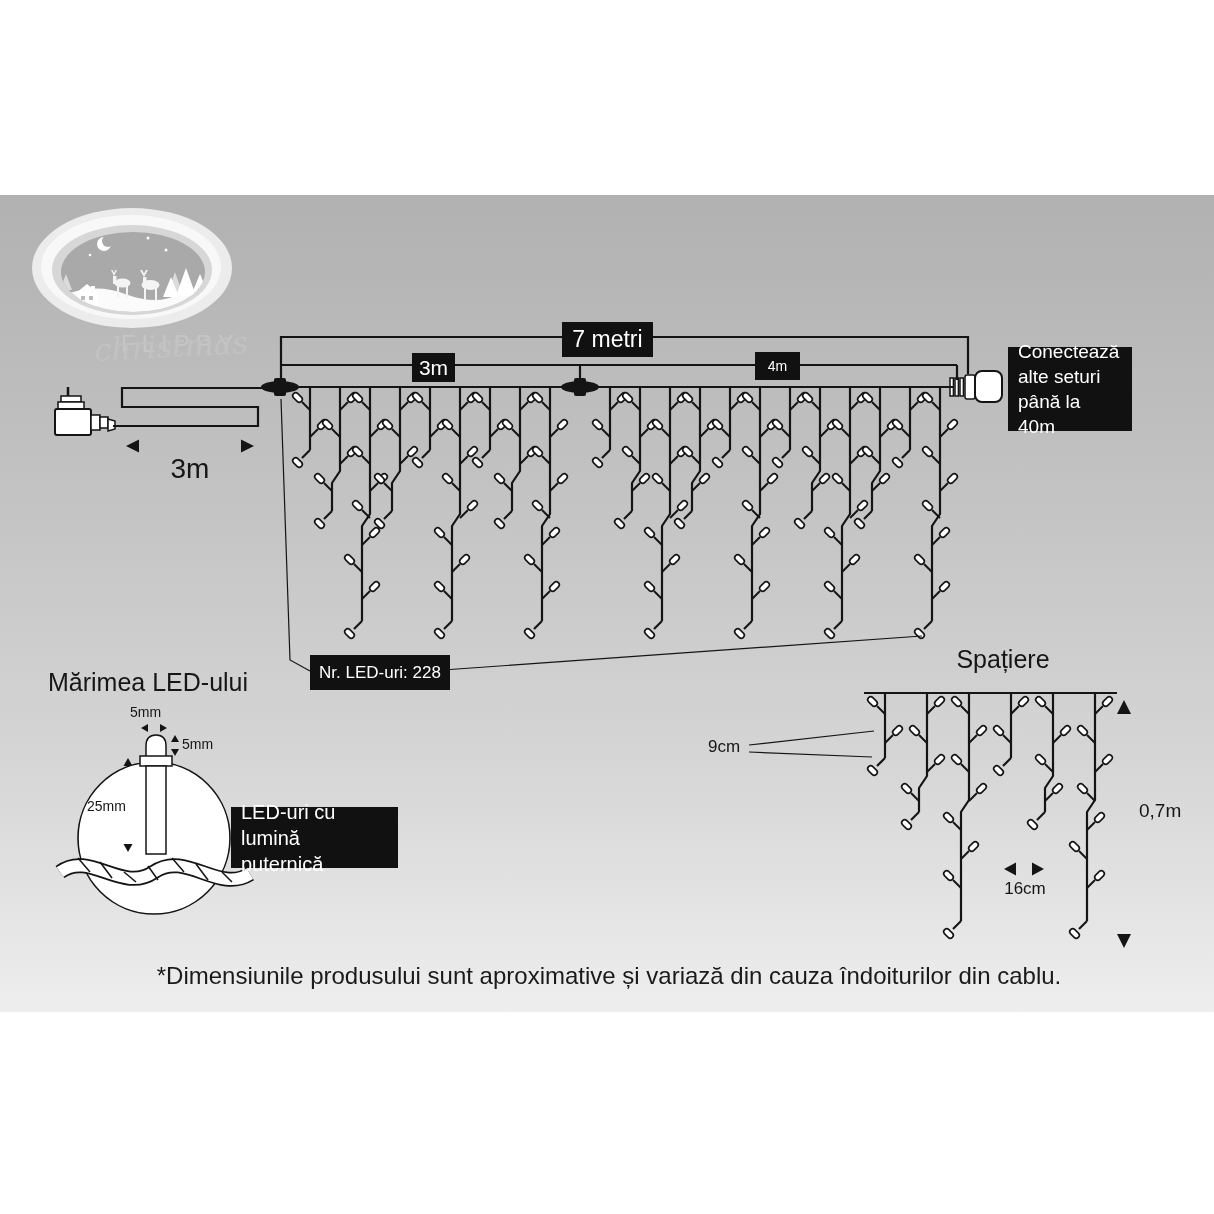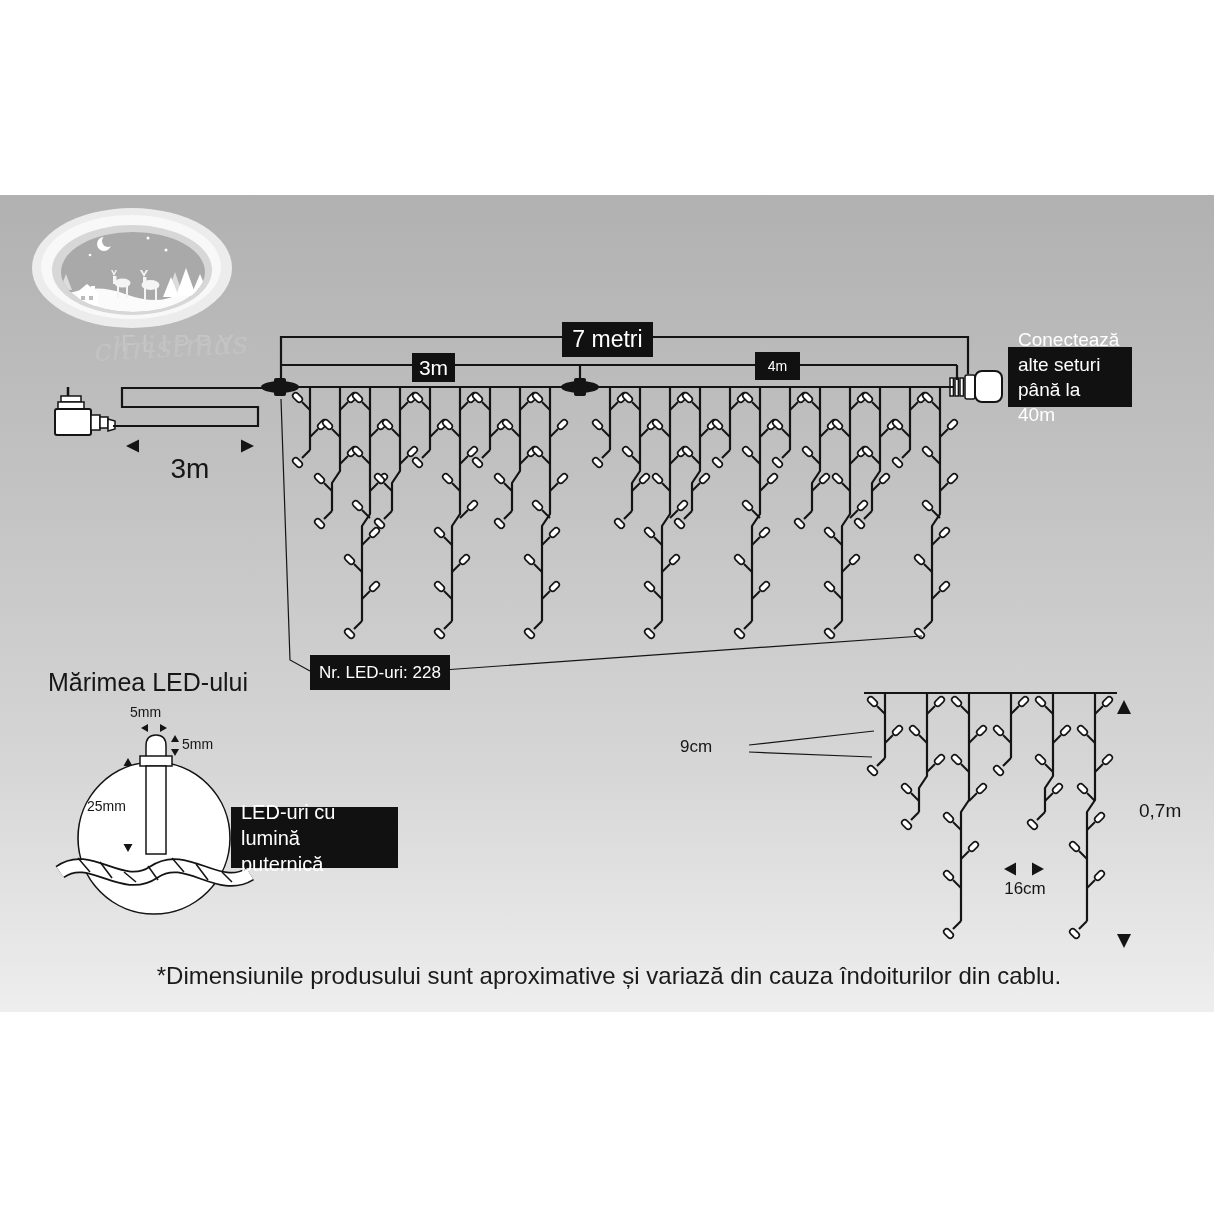--- a/index.html
+++ b/index.html
@@ -24,30 +24,30 @@
   .hw15{fill:#ffffff;stroke:var(--ink);stroke-width:1.5}
 
   
   .title{position:absolute;left:0;right:0;top:224px;text-align:center;font-size:62px;
          font-weight:400;letter-spacing:1px;color:#161616}
   .tag{position:absolute;background:var(--tag-bg);color:var(--tag-text);
        display:flex;align-items:center;justify-content:center;white-space:pre-line}
   .tag-7m{left:562px;top:322px;width:91px;height:35px;font-size:23px}
   .tag-3m{left:412px;top:353px;width:43px;height:29px;font-size:21px}
   .tag-4m{left:755px;top:352px;width:45px;height:28px;font-size:14px}
-  .tag-connect{left:1008px;top:347px;width:124px;height:60px;font-size:19px;line-height:25px;
+  .tag-connect{left:1008px;top:347px;width:124px;height:84px;font-size:19px;line-height:25px;
                justify-content:flex-start;padding:0 10px;text-align:left}
   .tag-ledcount{left:310px;top:655px;height:35px;font-size:17px;padding:0 9px}
   .tag-lednote{left:231px;top:807px;width:167px;height:61px;font-size:20px;line-height:26px;
                justify-content:flex-start;padding:9px 10px;text-align:left}
   .h2{position:absolute;font-size:25px;font-weight:400;color:#161616}
   .h-spacing{left:870px;top:645px;width:266px;text-align:center}
   .h-ledsize{left:48px;top:668px}
   .small{position:absolute;color:#161616}
-  .lbl-9cm{left:680px;top:737px;font-size:17px}
+  .lbl-9cm{left:708px;top:737px;font-size:17px}
   .lbl-07m{left:1139px;top:800px;font-size:19px}
   .lbl-16cm{left:994px;top:879px;width:62px;text-align:center;font-size:17px}
   .lbl-5mm-top{left:130px;top:704px;font-size:14px}
   .lbl-5mm-side{left:182px;top:736px;font-size:14px}
   .lbl-25mm{left:87px;top:798px;font-size:14px}
   .lbl-3m-feeder{left:150px;top:453px;width:80px;text-align:center;font-size:28px}
   .footnote{position:absolute;left:4px;right:0;top:962px;text-align:center;font-size:24px;color:#1a1a1a}
   .brand-top{position:absolute;left:121px;top:330px;font-size:24px;letter-spacing:6px;color:var(--brand)}
   .brand-bottom{position:absolute;left:94px;top:328px;width:150px;text-align:center;font-size:31px;
                 font-family:"DejaVu Serif",serif;font-style:italic;color:#c2c2c2;transform:rotate(-3deg)}
@@ -592,20 +592,21 @@
   <div class="tag tag-4m">4m</div>
   <div class="tag tag-connect">Conectează
 alte seturi
 până la 40m</div>
   <div class="tag tag-ledcount">Nr. LED-uri: 228</div>
   <div class="tag tag-lednote">LED-uri cu lumină
 puternică</div>
 
   <div class="small lbl-3m-feeder">3m</div>
 
+  <div class="h2 h-spacing">Spațiere</div>
   <div class="small lbl-9cm">9cm</div>
   <div class="small lbl-16cm">16cm</div>
   <div class="small lbl-07m">0,7m</div>
 
   <div class="h2 h-ledsize">Mărimea LED-ului</div>
   <div class="small lbl-5mm-top">5mm</div>
   <div class="small lbl-5mm-side">5mm</div>
   <div class="small lbl-25mm">25mm</div>
 
   <div class="footnote">*Dimensiunile produsului sunt aproximative și variază din cauza îndoiturilor din cablu.</div>

